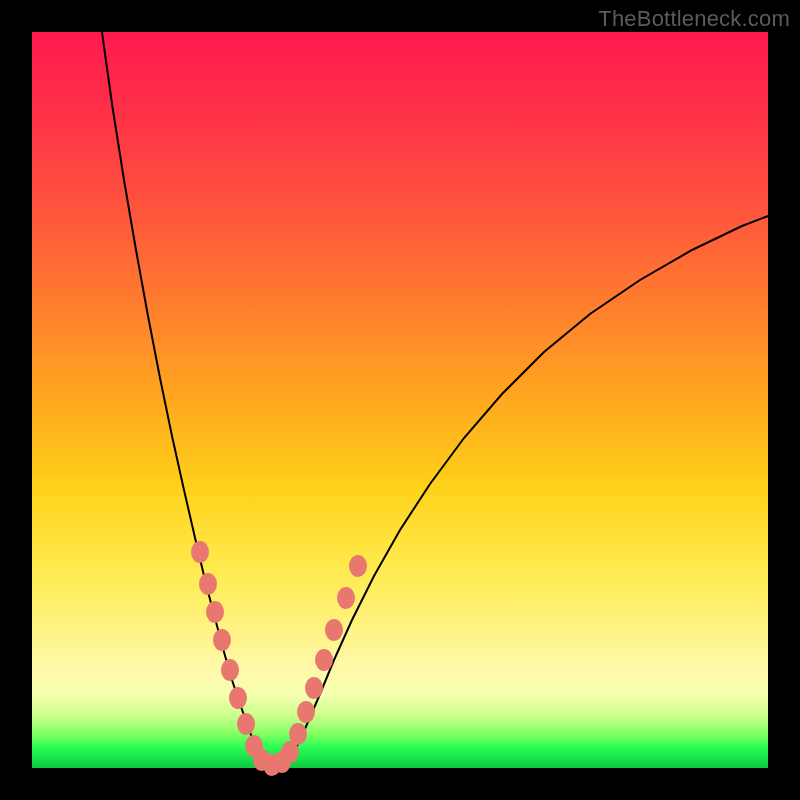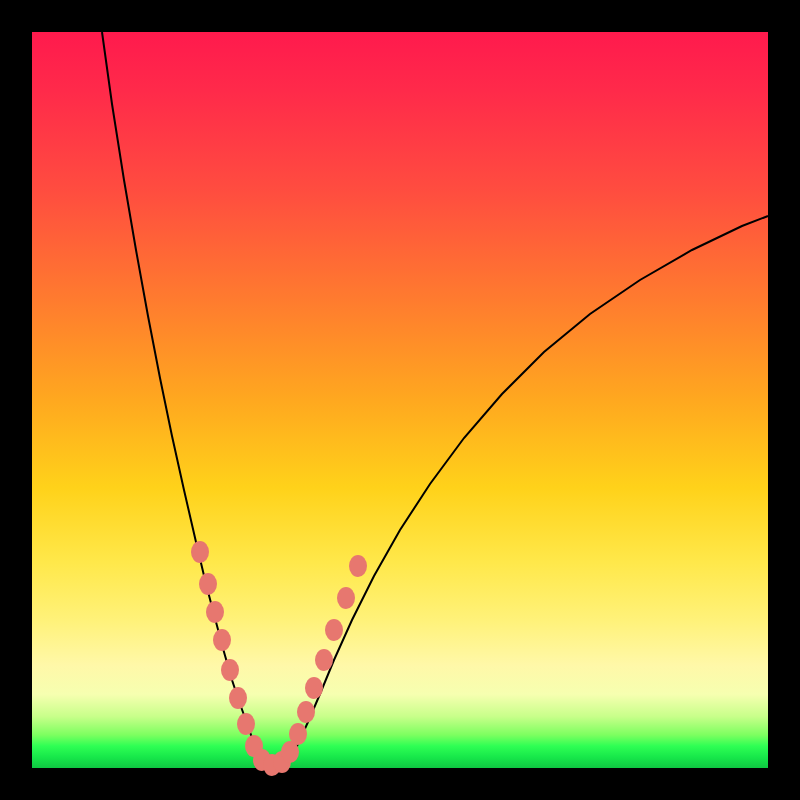--- a/index.html
+++ b/index.html
@@ -95,13 +95,14 @@
           <ellipse cx="266" cy="702" rx="9" ry="11" class="dot"></ellipse>
           <ellipse cx="274" cy="680" rx="9" ry="11" class="dot"></ellipse>
           <ellipse cx="282" cy="656" rx="9" ry="11" class="dot"></ellipse>
           <ellipse cx="292" cy="628" rx="9" ry="11" class="dot"></ellipse>
           <ellipse cx="302" cy="598" rx="9" ry="11" class="dot"></ellipse>
           <ellipse cx="314" cy="566" rx="9" ry="11" class="dot"></ellipse>
           <ellipse cx="326" cy="534" rx="9" ry="11" class="dot"></ellipse>
         </g>
     </svg>
   </div>
+  <div class="watermark">TheBottleneck.com</div>
 </div>
 
 </body></html>

